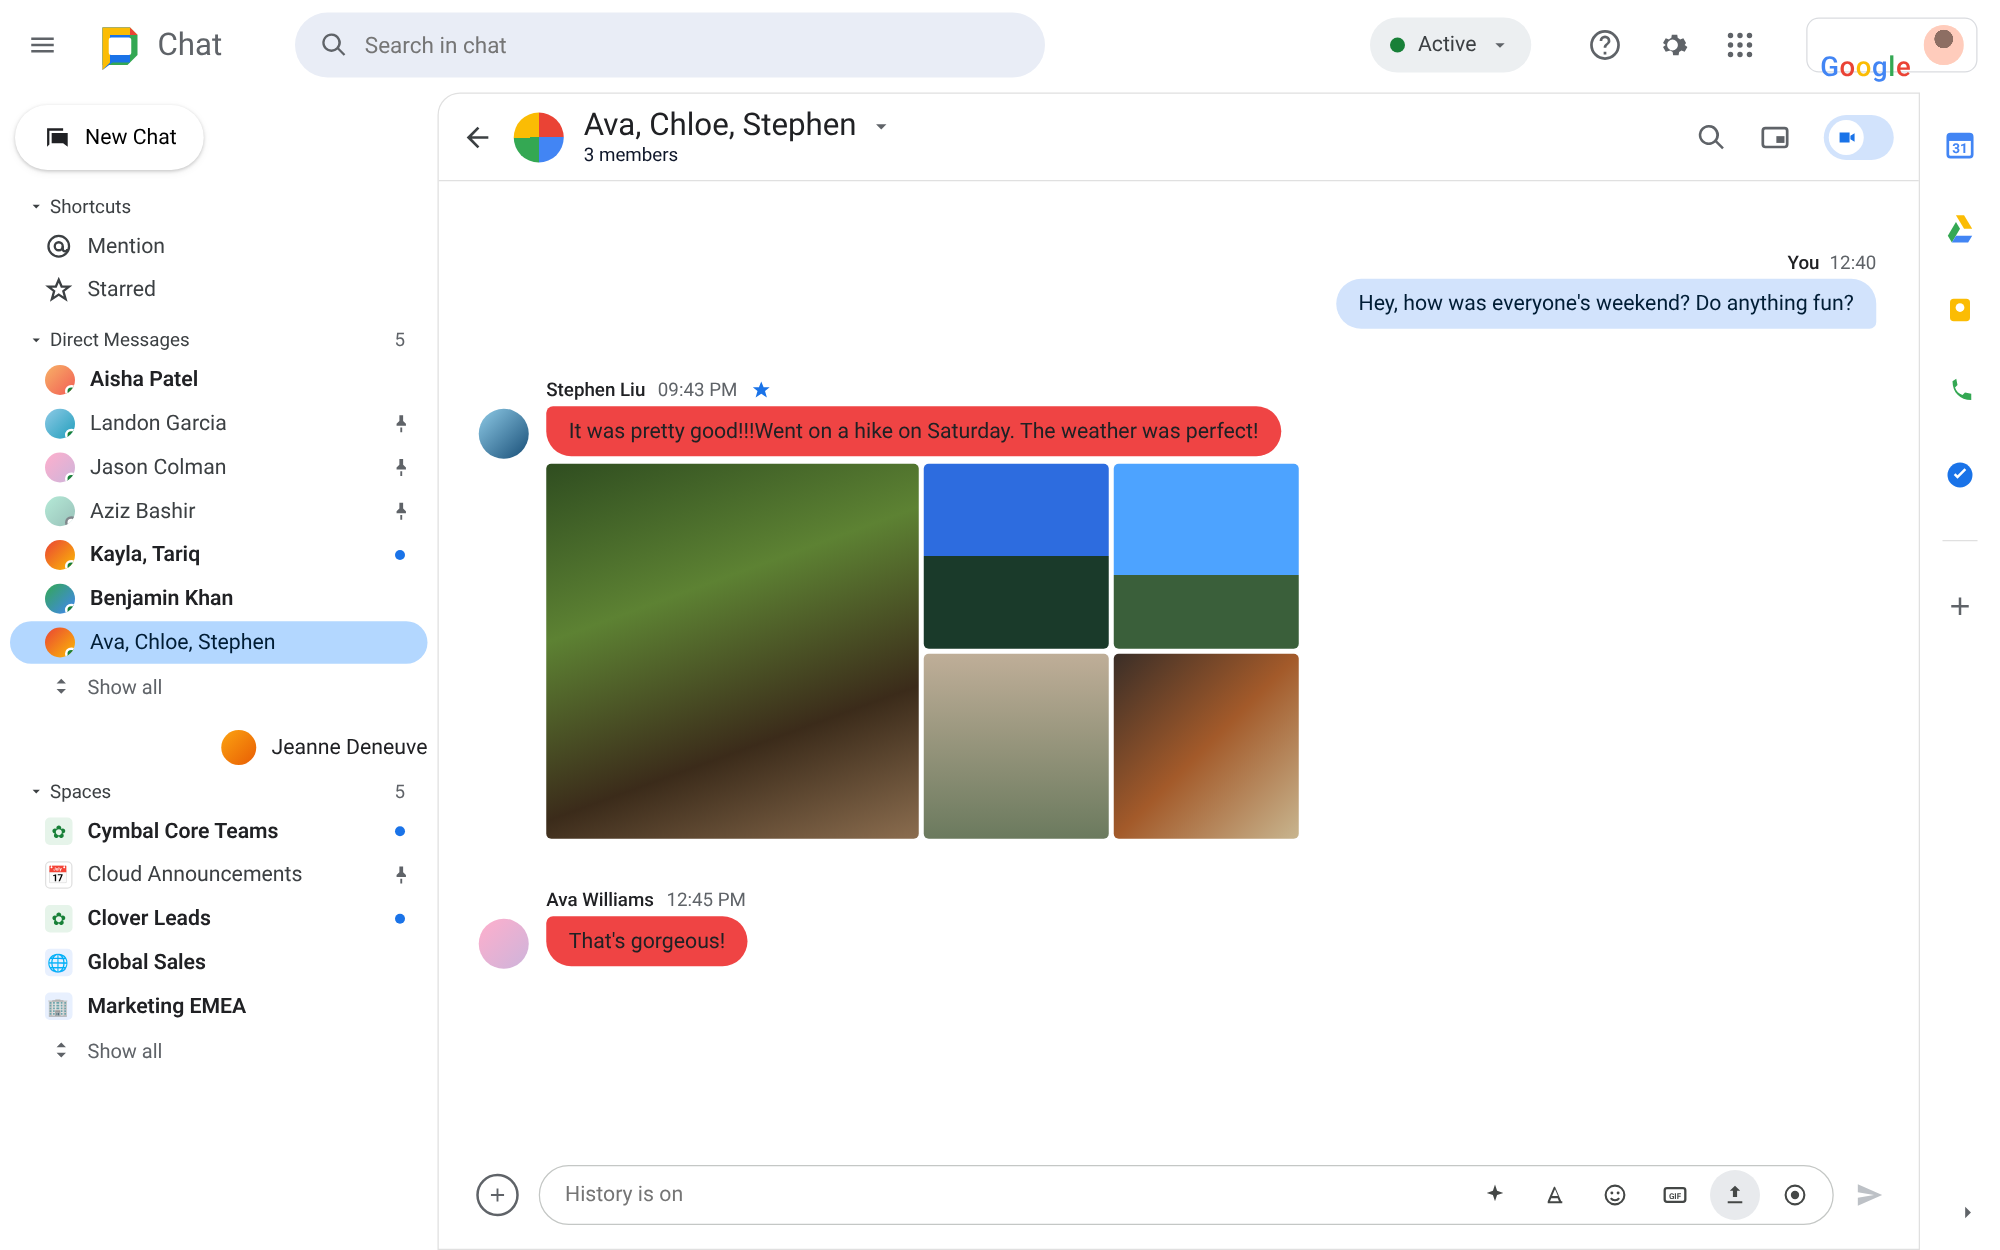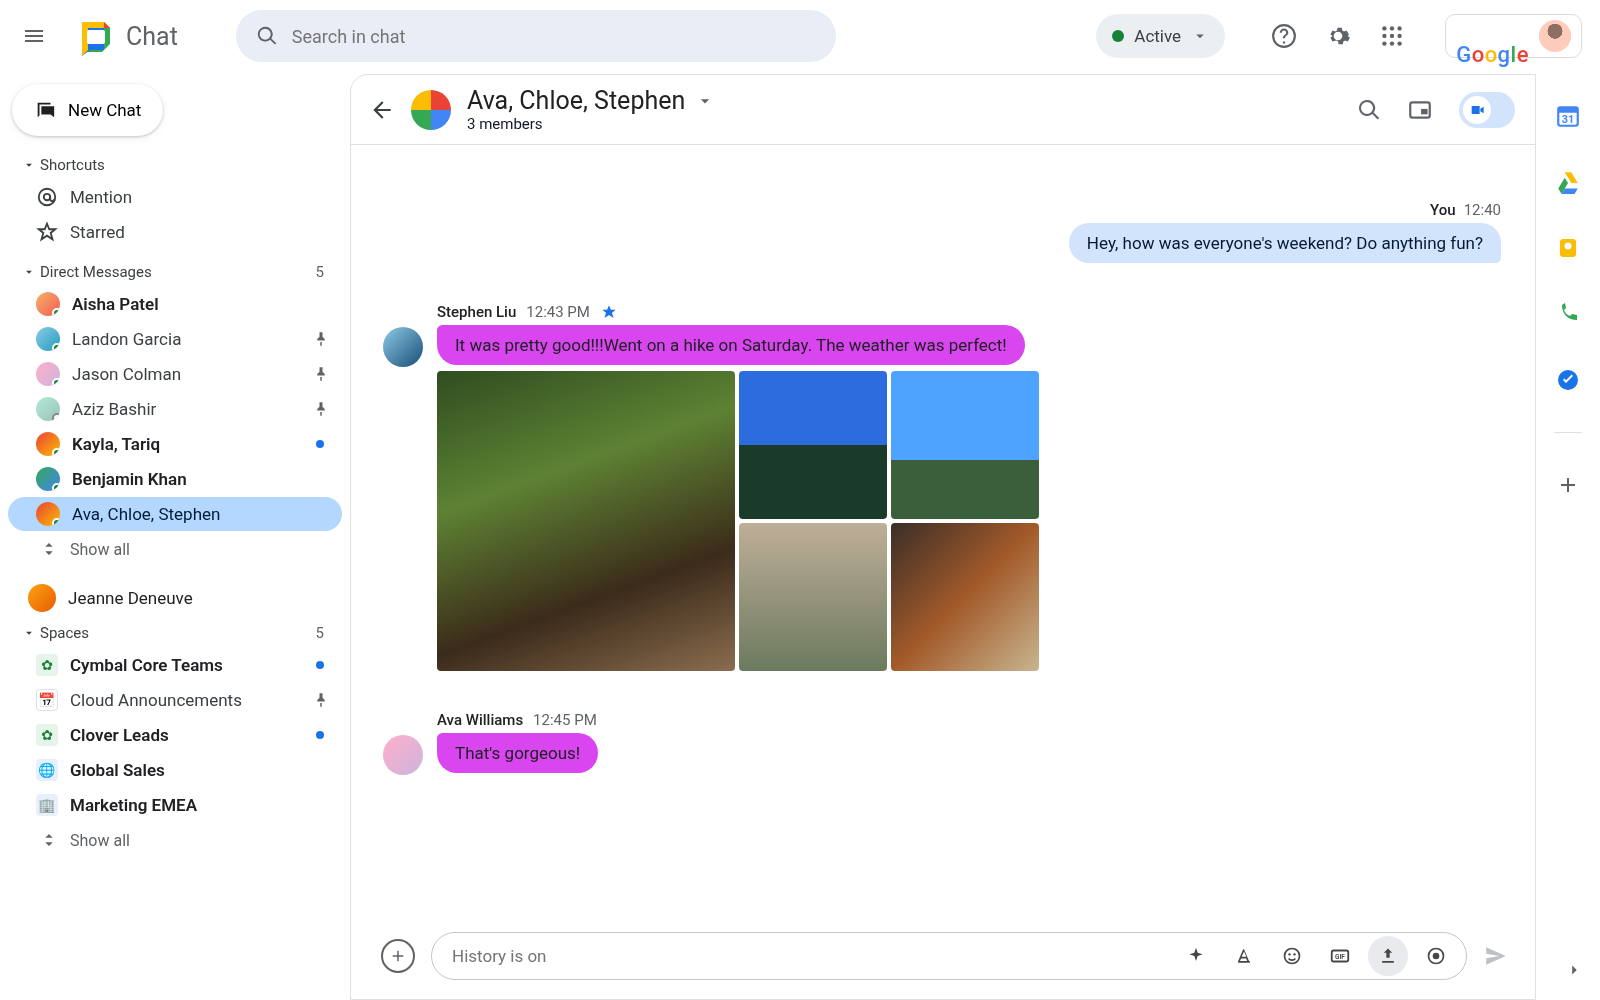--- a/index.html
+++ b/index.html
@@ -57,21 +57,21 @@
   .dm-av.c5{background:linear-gradient(135deg,#34a853,#4285f4);}
   .dm-av.c6{background:linear-gradient(135deg,#c77dff,#7b2cbf);}
   .dm-av.c7{background:linear-gradient(135deg,#fca311,#e85d04);}
   .presence { position:absolute; right:-2px; bottom:-2px; width:10px; height:10px; border:2px solid #fff; border-radius:50%; background:#188038; }
   .presence.idle{background:#fff;border:2px solid #80868b;}
   .space-ic { width:22px; height:22px; border-radius:4px; display:flex; align-items:center; justify-content:center; font-size:14px;}
   .space-ic.green{background:#e6f4ea;color:#188038;}
   .space-ic.blue{background:#e8f0fe;color:#1a73e8;}
   .space-ic.cal{background:#fff;border:1px solid #e0e0e0;}
   .showall-row { height:34px; display:flex; align-items:center; gap:12px; padding:0 12px 0 32px; font-size:16px; color:#5f6368; cursor:pointer;}
-  .standalone-dm { padding:8px 0 8px 20px;}
+  .standalone-dm { padding:8px 0 8px 20px;justify-content:flex-end;}
 
   
   .conv-head { height:70px; display:flex; align-items:center; padding:0 20px 0 18px; gap:16px; border-bottom:1px solid #e0e0e0;}
   .back-ic { width:26px; height:26px; color:#3c4043; cursor:pointer;}
   .conv-av { width:40px; height:40px; border-radius:50%; background: conic-gradient(#ea4335 0 90deg,#4285f4 0 180deg,#34a853 0 270deg,#fbbc04 0); }
   .conv-title-row { display:flex; align-items:center; gap:10px;}
   .conv-title { font-size:25px; color:#202124; font-weight:400;}
   .conv-sub { font-size:15px; color:#0f172a;}
   .conv-actions { margin-left:auto; display:flex; align-items:center; gap:26px; color:#5f6368;}
   .vc-toggle { width:56px; height:36px; border-radius:18px; background:#d2e3fc; display:flex; align-items:center; padding:0 4px; }
@@ -82,21 +82,21 @@
   .msg-right-meta b{ color:#202124; font-weight:500; margin-right:8px;}
   .bubble { display:inline-block; background:#d2e3fc; color:#001d35; padding:10px 18px; border-radius:22px 22px 6px 22px; font-size:17px; max-width:70%; }
   .msg-right { text-align:right; padding-right:16px; margin-bottom:40px;}
   .msg-left { display:flex; gap:14px; padding-left:14px; margin-bottom:40px;}
   .msg-av { width:40px; height:40px; border-radius:50%; margin-top:24px; flex-shrink:0;}
   .msg-av.stephen{background:linear-gradient(135deg,#8ecae6,#184e77);}
   .msg-av.ava{background:linear-gradient(135deg,#ffafcc,#cdb4db);}
   .msg-meta { display:flex; align-items:center; gap:10px; font-size:15px; color:#5f6368; margin-bottom:4px;}
   .msg-meta .name{color:#202124; font-weight:500;}
   .star { color:#1a73e8; }
-  .bubble-left { display:inline-block; background:#d946ef; color:#202124; padding:10px 18px; border-radius:6px 22px 22px 22px; font-size:17px;}
+  .bubble-left { display:inline-block; background:#ef4444; color:#202124; padding:10px 18px; border-radius:6px 22px 22px 22px; font-size:17px;}
   .gallery { margin-top:6px; display:grid; grid-template-columns: 298px 148px 148px; grid-template-rows: 148px 148px; gap:4px;}
   .gallery .ph { border-radius:4px; cursor:pointer;}
   .ph0{grid-row:1/3; background:linear-gradient(160deg,#2f4d20 0%,#5d8233 35%,#3b2b1a 70%,#8b6d4f 100%);}
   .ph1{background:linear-gradient(#2d6cdf 50%,#1a3a2a 0);}
   .ph2{background:linear-gradient(#4da3ff 60%,#3a5f3a 0);}
   .ph3{background:linear-gradient(#bfae98,#6b7a5e);}
   .ph4{background:linear-gradient(135deg,#3a2e27,#a35a2a,#c8b58f);}
 
   
   .composer-row { height:72px; display:flex; align-items:center; gap:16px; padding:0 26px 14px 30px;}
@@ -369,21 +369,21 @@
       </div>
       <div class="msg-right">
         <span class="bubble">Hey, how was everyone's weekend? Do anything fun?</span>
       </div>
 
       <div class="msg-left">
         <span class="msg-av stephen"></span>
         <div style="flex:1;">
           <div class="msg-meta">
             <span class="name">Stephen Liu</span>
-            <span>12:43 PM</span>
+            <span>09:43 PM</span>
             <svg class="star" width="18" height="18" viewBox="0 0 24 24">
                 <path fill="#1a73e8" d="M12 3l2.5 6H21l-5 4 2 7-6-4-6 4 2-7-5-4h6.5z"></path>
               </svg>
           </div>
           <span class="bubble-left">It was pretty good!!!Went on a hike on Saturday. The weather was perfect!</span>
           <div class="gallery">
             <div class="ph ph0"></div>
             <div class="ph ph1"></div>
             <div class="ph ph2"></div>
             <div class="ph ph3"></div>

